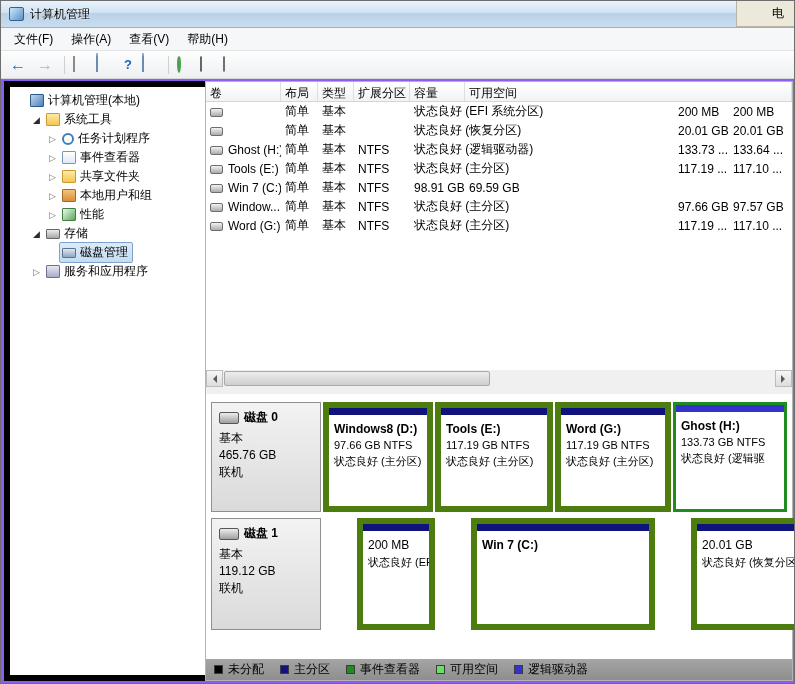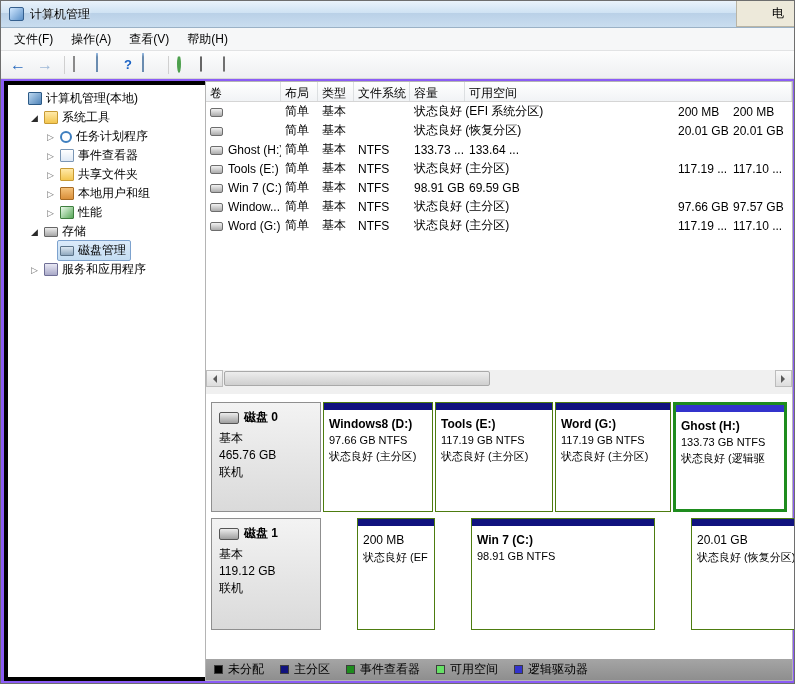--- a/index.html
+++ b/index.html
@@ -29,21 +29,21 @@
   .tb-sep { width:1px; height:18px; background:#d0d0d0; margin:0 3px; }
   .tb-icon { width:18px; height:16px; position:relative; }
   .ic-doc { width:13px; height:15px; margin:0 auto; background:repeating-linear-gradient(#fff,#fff 2px,#bdbdbd 3px,#fff 4px); border:1px solid #8a8a8a; }
   .ic-win { width:16px; height:14px; margin:1px auto; background:#fff; border:1px solid #6a8cb0; border-top:4px solid #9ec1e8; }
   .ic-help { display:flex; align-items:center; justify-content:center; font-weight:bold; font-size:13px; color:#1a62c4; }
   .ic-drive { width:16px; height:9px; margin:3px auto; background:linear-gradient(#ececec,#a6a6a6); border:1px solid #666; border-radius:2px; }
   .ic-refresh { width:14px; height:14px; margin:1px auto; border:2px solid #4da04d; border-radius:50%; border-top-color:transparent; }
   .ic-gear { width:13px; height:13px; margin:1px auto; background:radial-gradient(circle,#fff 25%,#8d8d8d 30%); border:1px solid #707070; border-radius:3px; }
 
   
-  .sidebar { position:absolute; left:3px; top:80px; width:218px; height:600px; background:#fff; border:4px solid #000000; padding-top:4px; overflow:hidden; }
+  .sidebar { position:absolute; left:3px; top:80px; width:218px; height:600px; background:#fff; border:6px solid #000000; padding-top:4px; overflow:hidden; }
   .titem { height:19px; display:flex; align-items:center; cursor:default; }
   .lv0 { padding-left:4px; } .lv1 { padding-left:20px; } .lv2 { padding-left:36px; }
   .exp { width:13px; text-align:center; font-size:9px; color:#707070; flex:none; }
   .exp.open { color:#2b2b2b; }
   .node { display:flex; align-items:center; gap:4px; padding:1px 4px 1px 2px; border:1px solid transparent; }
   .titem.sel .node { background:linear-gradient(#dcebfa,#c4ddf2); border:1px solid #7da2ce; border-radius:2px; }
   .ticon { width:14px; height:13px; flex:none; border-radius:1px; }
   .i-computer { background:linear-gradient(135deg,#bcd8f0,#4f83b8); border:1px solid #2c5a86; }
   .i-folder   { background:linear-gradient(#ffe9a8,#f3c64f); border:1px solid #c79a34; }
   .i-clock    { width:12px; height:12px; background:#fff; border:2px solid #3f7fbf; border-radius:50%; }
@@ -80,21 +80,21 @@
   
   .graph { position:absolute; top:312px; left:0; right:0; bottom:0; background:#fff; }
   .drow { position:absolute; left:5px; right:5px; display:flex; gap:2px; }
   .drow0 { top:8px; height:110px; }
   .drow1 { top:124px; height:112px;gap:36px; }
   .dinfo { width:110px; flex:none; background:linear-gradient(#f3f3f3,#dadada); border:1px solid #8f8f8f; padding:6px 7px; }
   .dname-row { display:flex; align-items:center; gap:5px; margin-bottom:4px; }
   .dicon { width:20px; height:12px; background:linear-gradient(#ececec,#9f9f9f); border:1px solid #555; border-radius:2px; flex:none; }
   .dname { font-weight:bold; }
   .dline { line-height:17px; }
-  .pcell { flex:none; background:#fff; border:1px solid #4d7c0f; position:relative; overflow:hidden; }
+  .pcell { flex:none; background:#fff; border:6px solid #4d7c0f; position:relative; overflow:hidden; }
   .pcell.selected { border:3px solid #1e8c1e; }
   .pstrip { height:7px; width:100%; }
   .ptitle { font-weight:bold; padding:7px 5px 0 5px; white-space:nowrap; overflow:hidden; }
   .ptitle.plain { font-weight:normal; }
   .pline { padding:3px 5px 0 5px; font-size:11px; white-space:nowrap; overflow:hidden; }
 
   
   .legend { position:absolute; left:0; right:0; bottom:0; height:21px; background:linear-gradient(#a5a5a5,#8e8e8e); display:flex; align-items:center; gap:16px; padding-left:8px; }
   .leg-item { display:flex; align-items:center; gap:5px;justify-content:center; }
   .swatch { width:9px; height:9px; border:1px solid #3c3c3c; flex:none; }
@@ -205,21 +205,21 @@
         </span>
     </div>
   </div>
 
   <div class="rightpane">
 
     <div class="vheader">
       <span class="vh w-name">卷</span>
       <span class="vh w-layout">布局</span>
       <span class="vh w-type">类型</span>
-      <span class="vh w-fs">文件系统</span>
+      <span class="vh w-fs">扩展分区</span>
       <span class="vh w-cap">容量</span>
       <span class="vh w-free">可用空间</span>
     </div>
 
     <div class="vrows">
       <div class="vrow">
         <span class="c w-name"><span class="vol-icon"></span><span></span></span>
         <span class="c w-layout">简单</span>
         <span class="c w-type">基本</span>
         <span class="c w-fs"></span>
@@ -234,20 +234,21 @@
         <span class="c w-fs"></span>
         <span class="c w-status">状态良好 (恢复分区)</span>
         <span class="c w-cap">20.01 GB</span>
         <span class="c w-free">20.01 GB</span>
       </div>
       <div class="vrow">
         <span class="c w-name"><span class="vol-icon"></span><span>Ghost (H:)</span></span>
         <span class="c w-layout">简单</span>
         <span class="c w-type">基本</span>
         <span class="c w-fs">NTFS</span>
+        <span class="c w-status">状态良好 (逻辑驱动器)</span>
         <span class="c w-cap">133.73 ...</span>
         <span class="c w-free">133.64 ...</span>
       </div>
       <div class="vrow">
         <span class="c w-name"><span class="vol-icon"></span><span>Tools (E:)</span></span>
         <span class="c w-layout">简单</span>
         <span class="c w-type">基本</span>
         <span class="c w-fs">NTFS</span>
         <span class="c w-status">状态良好 (主分区)</span>
         <span class="c w-cap">117.19 ...</span>
@@ -342,21 +343,20 @@
           <div class="dline">联机</div>
         </div>
         <div class="pcell" style="width:78px">
           <div class="pstrip" style="background-color: rgb(16, 18, 126);"></div>
           <div class="ptitle plain">200 MB</div>
           <div class="pline">状态良好 (EF</div>
         </div>
         <div class="pcell" style="width:184px">
           <div class="pstrip" style="background-color: rgb(16, 18, 126);"></div>
           <div class="ptitle">Win 7 (C:)</div>
-          <div class="pline">98.91 GB NTFS</div>
         </div>
         <div class="pcell" style="width:134px">
           <div class="pstrip" style="background-color: rgb(16, 18, 126);"></div>
           <div class="ptitle plain">20.01 GB</div>
           <div class="pline">状态良好 (恢复分区)</div>
         </div>
       </div>
 
       <div class="legend">
         <span class="leg-item">

